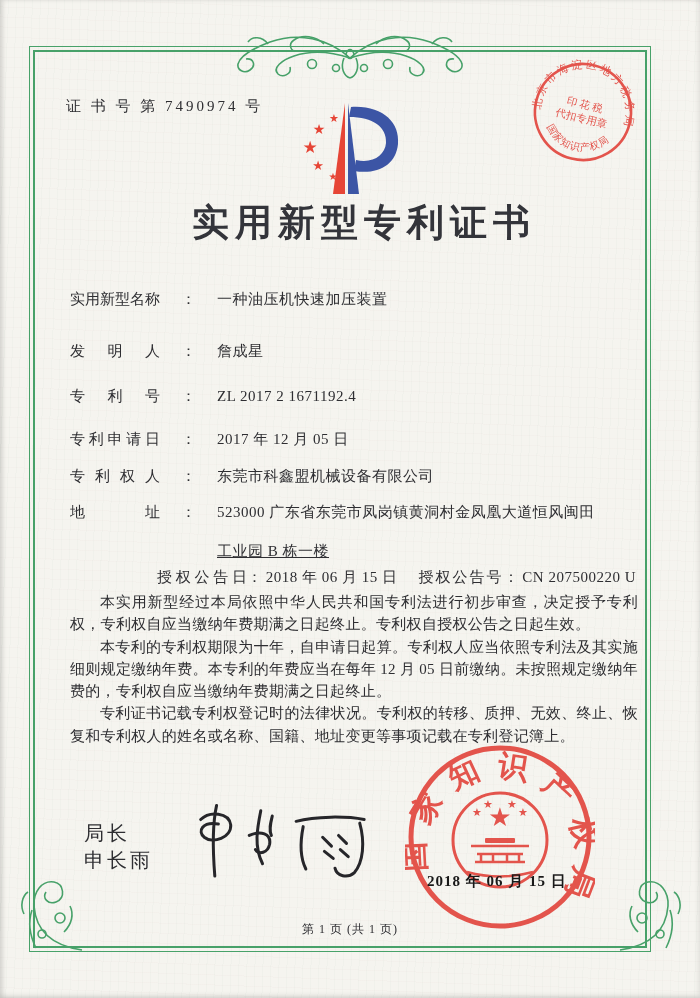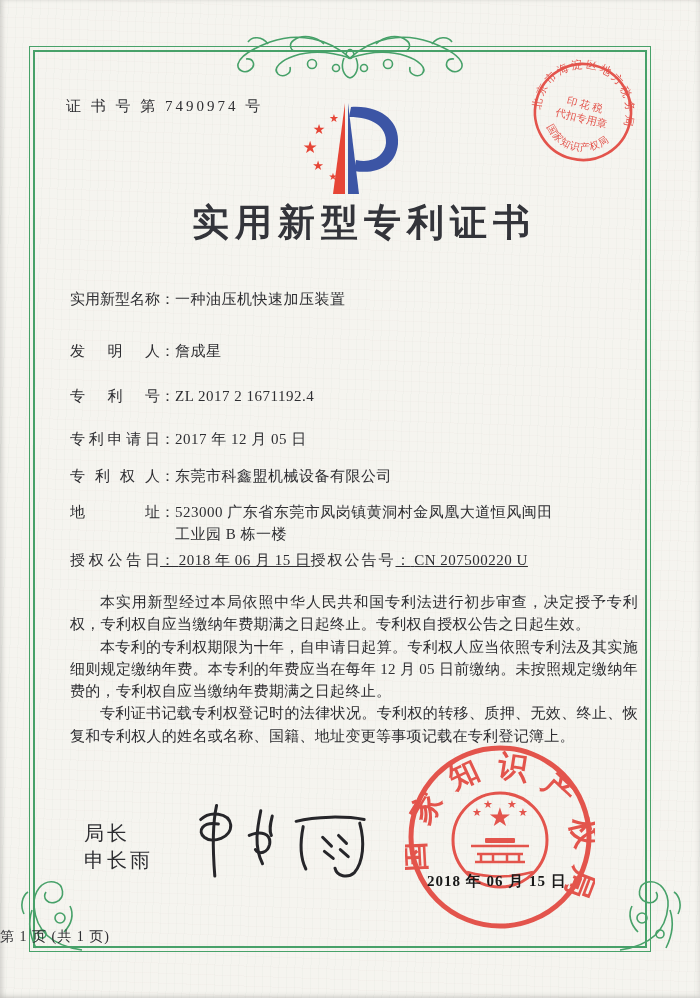--- a/index.html
+++ b/index.html
@@ -21,35 +21,35 @@
     pointer-events:none;
   }
   .cert-no{position:absolute;left:66px;top:97px;font-size:15px;letter-spacing:3px;}
   .title{
     position:absolute;left:14px;top:198px;width:100%;text-align:center;
     font-size:37px;font-weight:bold;letter-spacing:6px;color:#33343a;
   }
   .logo{position:absolute;left:288px;top:98px;}
   .tax-stamp{position:absolute;left:531px;top:60px;transform:rotate(14deg);opacity:.92;}
   .fields{position:absolute;left:70px;top:289px;width:566px;font-size:15px;}
-  .frow{display:flex;line-height:21px;}
+  .frow{display:flex;line-height:21px;gap:21px;}
   .r2{margin-top:31px}.r3{margin-top:24px}.r4{margin-top:22px}.r5{margin-top:16px}.r6{margin-top:15px}.r7{margin-top:5px}
   .flabel{display:inline-block;width:90px;text-align:justify;text-align-last:justify;flex:none;}
   .colon{flex:none;}
   .fval{letter-spacing:.5px;}
-  .addr2{margin-top:1px;}
+  .addr2{margin-top:18px;text-decoration:underline;}
   .grant-right .flabel{width:auto;letter-spacing:2px;}
-  .r7{justify-content:flex-start;text-decoration:underline;}
+  .r7{justify-content:flex-end;}
   .paras{position:absolute;left:70px;top:591px;width:568px;font-size:15px;line-height:22.3px;text-align:justify;}
   .paras p{margin:0;text-indent:2em;letter-spacing:.3px;}
   .signer{position:absolute;left:84px;top:820px;font-size:20px;letter-spacing:3px;line-height:27px;}
   .signature{position:absolute;left:183px;top:793px;}
   .seal{position:absolute;left:405px;top:742px;opacity:.92;}
   .seal-date{position:absolute;left:427px;top:872px;font-size:15px;font-weight:bold;letter-spacing:1px;color:#191919;z-index:4;}
-  .footer{position:absolute;left:0;top:921px;width:100%;text-align:left;font-size:14px;letter-spacing:1px;margin-top:7px;}
+  .footer{position:absolute;left:0;top:921px;width:100%;text-align:center;font-size:12px;letter-spacing:1px;}
   .orn-top{position:absolute;left:228px;top:24px;}
   .orn-bl{position:absolute;left:16px;top:870px;}
   .orn-br{position:absolute;left:614px;top:870px;transform:scaleX(-1);}
   
   .gs{stroke:var(--border-green,#47a169);fill:none;}
   .rs{stroke:var(--stamp-red,#e2473f);fill:none;}
   .rf{fill:var(--stamp-red,#e2473f);}
   .redf{fill:var(--logo-red,#e64536);}
   .bluef{fill:var(--logo-blue,#3c55a5);}
   .ink{stroke:#26262a;fill:none;stroke-linecap:round;stroke-linejoin:round;stroke-width:3.4px;}

